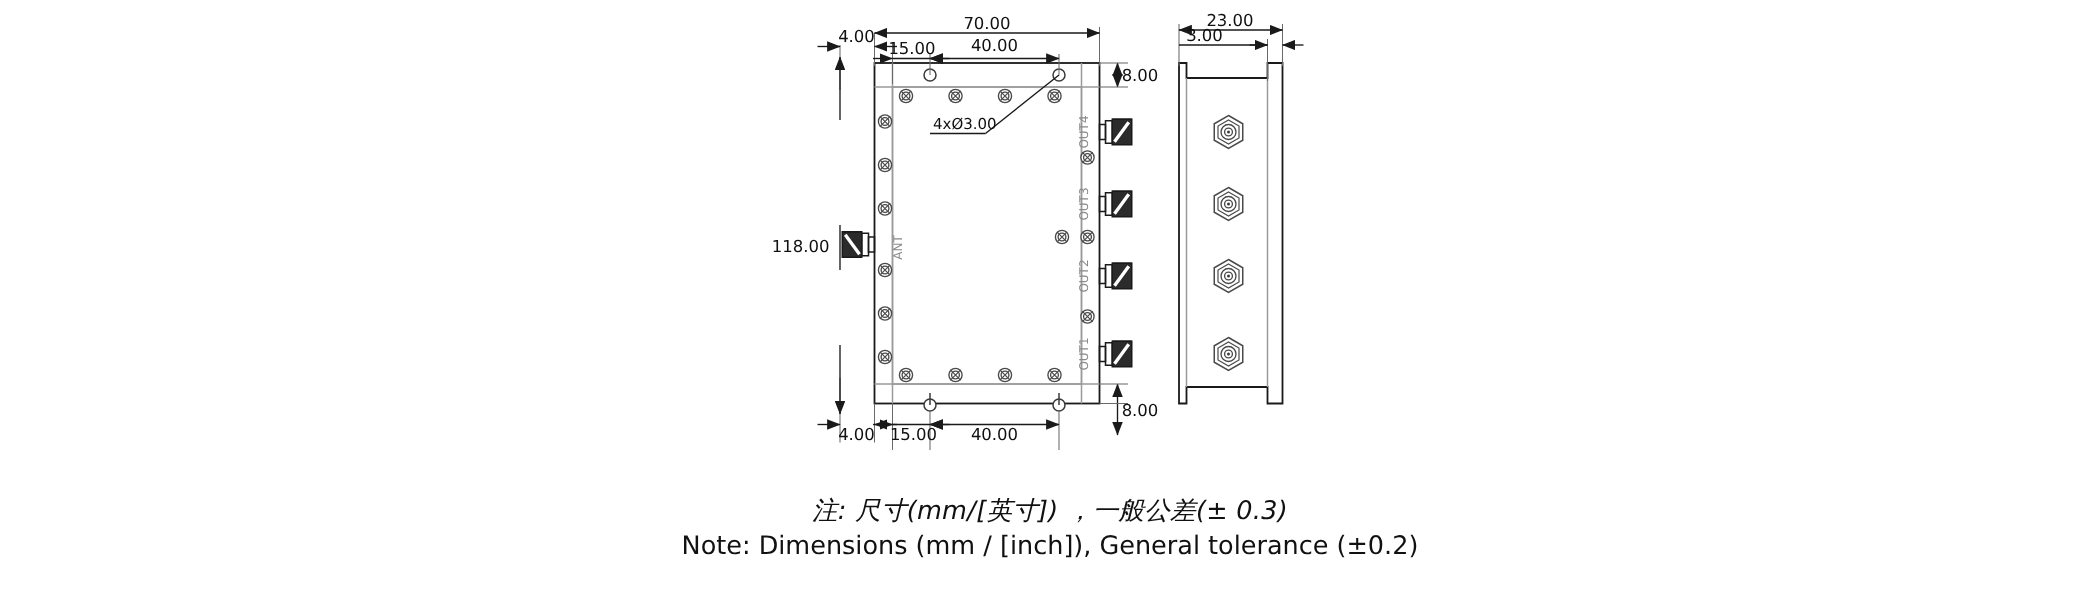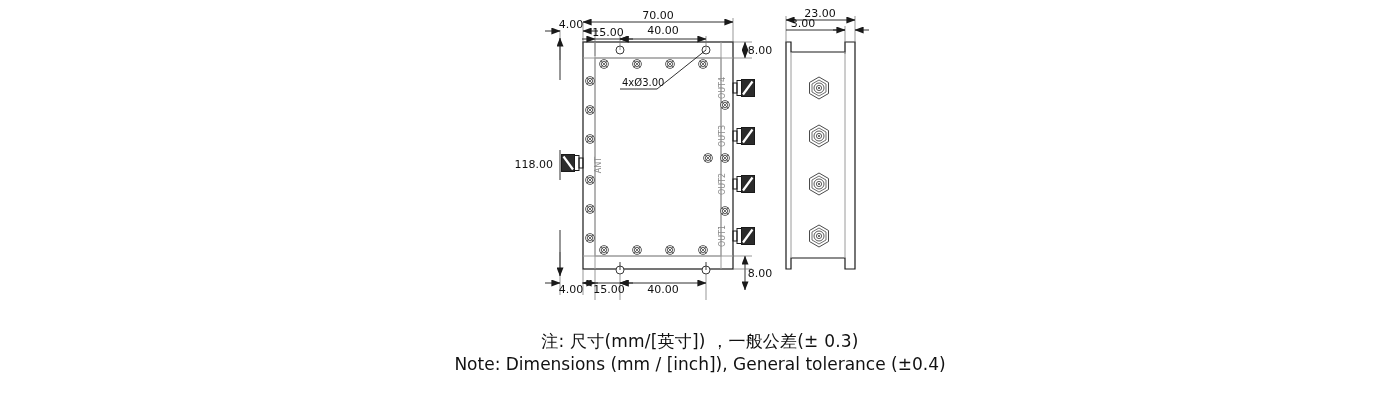--- a/index.html
+++ b/index.html
@@ -32,21 +32,21 @@
     top: 330px;
     width: 1400px;
     text-align: center;
     line-height: 1.35;
   }
   .note-line {
     font-size: 17px;
     color: #111111;
     white-space: nowrap;
   }
-  .note-line.cn { letter-spacing: 0.2px; }
+  .note-line.cn { letter-spacing: 0.2px; font-style: italic; }
 </style>
 </head>
 <body>
 
 <div id="sheet">
 
   <svg id="drawing-svg" viewBox="0 0 1400 400">
     <defs>
       <marker id="ar" markerWidth="9" markerHeight="7" refX="8.6" refY="3.5" orient="auto" markerUnits="userSpaceOnUse">
         <path d="M0,0 L9,3.5 L0,7 Z" fill="#1a1a1a"></path>
@@ -270,16 +270,16 @@
         <line x1="786" y1="30" x2="845" y2="30" stroke="#1a1a1a" stroke-width="0.9"></line>
         <line x1="833" y1="30" x2="845" y2="30" stroke="#1a1a1a" stroke-width="0.9" marker-end="url(#ar)"></line>
         <line x1="869" y1="30" x2="855" y2="30" stroke="#1a1a1a" stroke-width="0.9" marker-end="url(#ar)"></line>
         <text x="803" y="27" text-anchor="middle" font-size="11" fill="#111111" font-family="DejaVu Sans, Liberation Sans, sans-serif">3.00</text>
       </g>
     </g>
   </svg>
 
   <div class="notes">
     <div class="note-line cn">注: 尺寸(mm/[英寸]) ，一般公差(± 0.3)</div>
-    <div class="note-line en">Note: Dimensions (mm / [inch]), General tolerance (±0.4)</div>
+    <div class="note-line en">Note: Dimensions (mm / [inch]), General tolerance (±0.2)</div>
   </div>
 
 </div>
 
 </body></html>

